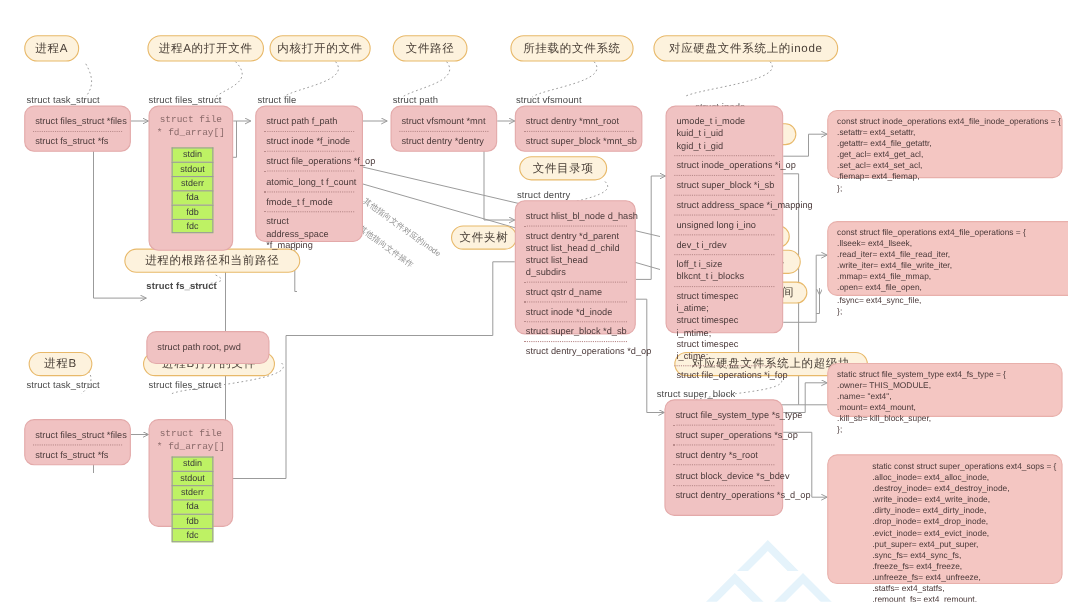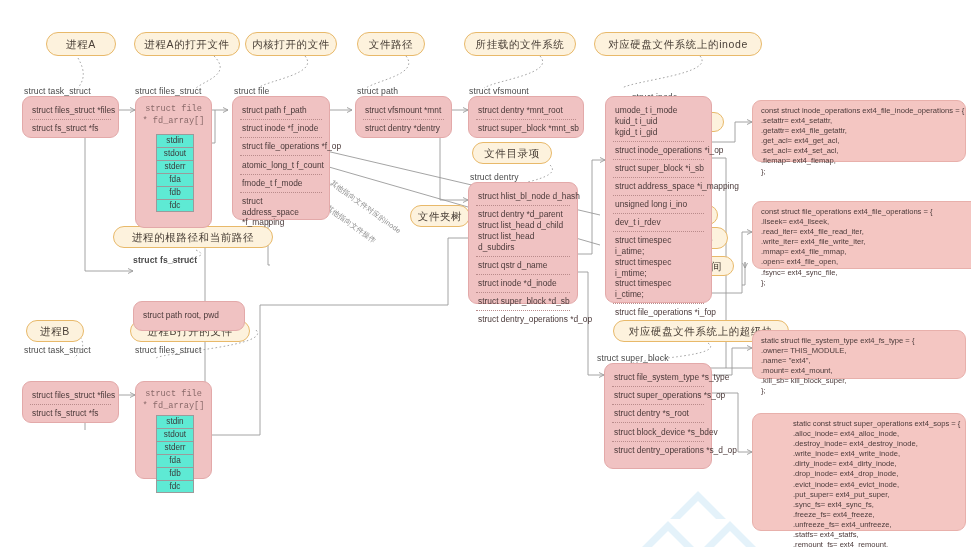--- a/index.html
+++ b/index.html
@@ -72,21 +72,21 @@
   }
 
   
   .fdtitle{
     font-family:"Liberation Mono","DejaVu Sans Mono",monospace;
     font-size:8.6px;color:#8a6a6a;text-align:center;
     line-height:1.35;padding-top:3px;
   }
   .fdlist{position:absolute;}
   .fdcell{
-    background:#5eead4;
+    background:#bef264;
     border:1px solid #9b9b9b;
     box-sizing:border-box;
     text-align:center;
     font-size:8.2px;
     color:#3a3a3a;
     line-height:12px;
     height:13px;
     border-bottom:none;
   }
   .fdcell:last-child{border-bottom:1px solid #9b9b9b;}
@@ -179,21 +179,21 @@
 
       <path d="M190,435 L260,435 L260,305 L448,305 L448,238 L468,238"></path>
 
       <path d="M322,150 L600,215" stroke-dasharray="0"></path>
       <path d="M322,165 L600,245"></path>
 
       <path d="M268,208 L268,265 L270,265"></path>
     </g>
   </svg>
 
-  <div class="pill" style="left:22px;top:32px;width:70px;height:24px;margin-left:24px;">进程A</div>
+  <div class="pill" style="left:22px;top:32px;width:50px;height:24px;">进程A</div>
   <div class="pill" style="left:134px;top:32px;width:106px;height:24px;">进程A的打开文件</div>
   <div class="pill" style="left:245px;top:32px;width:92px;height:24px;">内核打开的文件</div>
   <div class="pill" style="left:357px;top:32px;width:68px;height:24px;">文件路径</div>
   <div class="pill" style="left:464px;top:32px;width:112px;height:24px;">所挂载的文件系统</div>
   <div class="pill" style="left:594px;top:32px;width:168px;height:24px;">对应硬盘文件系统上的inode</div>
 
   <div class="pill" style="left:678px;top:112px;width:46px;height:20px;">权限</div>
   <div class="pill" style="left:472px;top:142px;width:80px;height:22px;">文件目录项</div>
   <div class="pill" style="left:672px;top:205px;width:46px;height:20px;">设备</div>
   <div class="pill" style="left:410px;top:205px;width:60px;height:22px;">文件夹树</div>
@@ -277,20 +277,22 @@
 
   <div class="box" style="left:605px;top:96px;width:107px;height:207px;">
     <div class="fld multi">umode_t i_mode
 kuid_t i_uid
 kgid_t i_gid</div>
     <div class="fld">struct inode_operations *i_op</div>
     <div class="fld">struct super_block *i_sb</div>
     <div class="fld">struct address_space *i_mapping</div>
     <div class="fld">unsigned long i_ino</div>
     <div class="fld">dev_t i_rdev</div>
+    <div class="fld multi">loff_t i_size
+blkcnt_t i_blocks</div>
     <div class="fld multi">struct timespec i_atime;
 struct timespec i_mtime;
 struct timespec i_ctime;</div>
     <div class="fld">struct file_operations *i_fop</div>
   </div>
 
   <div class="box" style="left:133px;top:265px;width:112px;height:30px;margin-top:36px;">
     <div class="fld">struct path root, pwd</div>
   </div>
 

